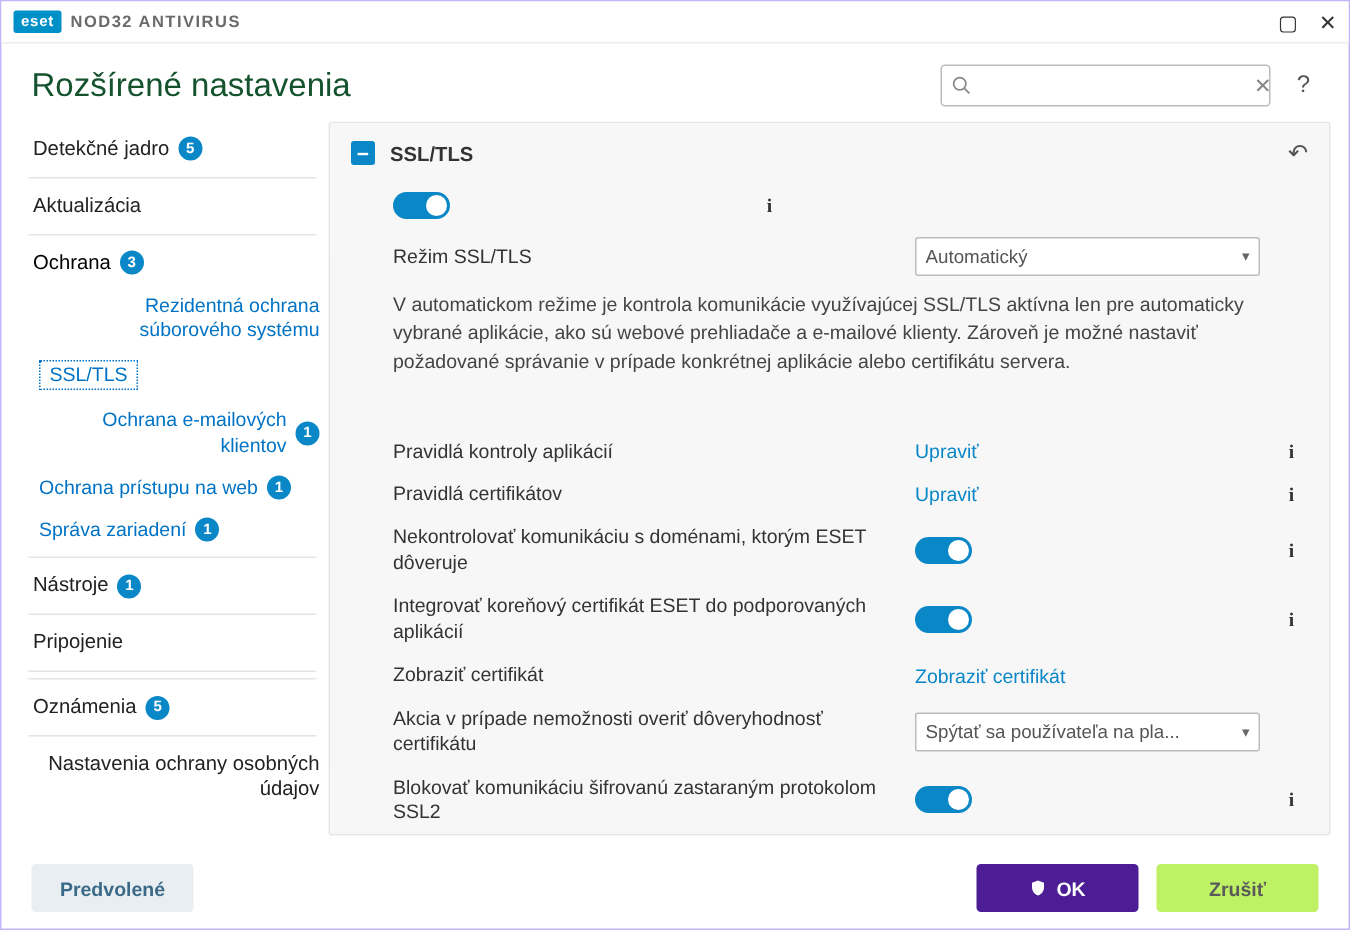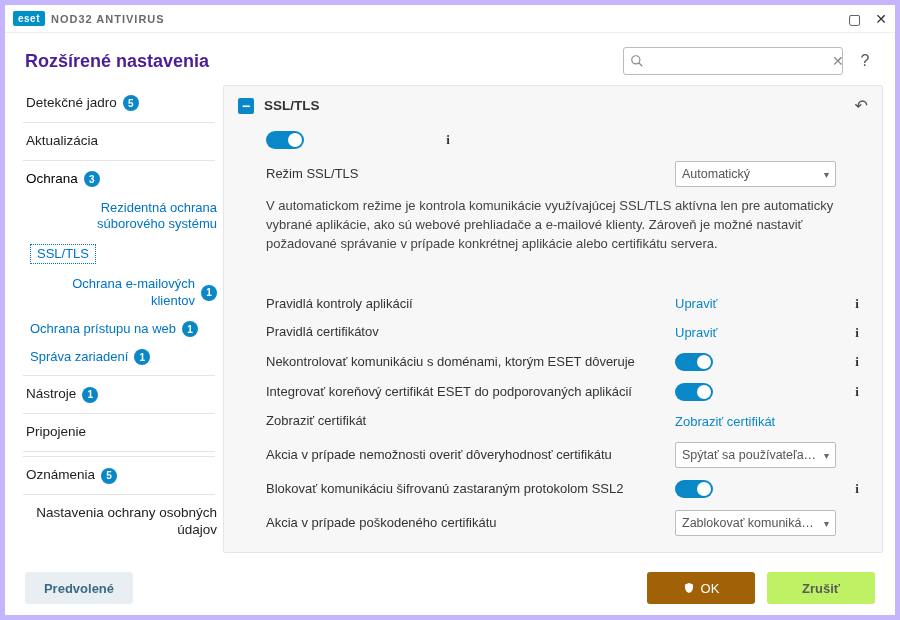--- a/index.html
+++ b/index.html
@@ -1,28 +1,28 @@
 <!DOCTYPE html>
 <html><head>
 <meta charset="utf-8">
 <style>
   * { box-sizing: border-box; }
   html, body { margin:0; padding:0; font-family: "Segoe UI", Arial, sans-serif; font-size:13px; color:#333; background:#fff; }
-  .window { width:900px; height:620px; border:5px solid #c4b5fd; display:flex; flex-direction:column; }
+  .window { width:900px; height:620px; border:1px solid #c4b5fd; display:flex; flex-direction:column; }
   
   .titlebar { height:28px; display:flex; align-items:center; padding:0 8px; background:#fff; border-bottom:1px solid #eee; }
   .logo-wrap { display:flex; align-items:center; gap:6px; }
   .logo-eset { background:#0090c8; color:#fff; font-size:10px; font-weight:600; padding:2px 5px; border-radius:2px; letter-spacing:0.5px;}
   .logo-prod { color:#6a6a6a; font-size:11px; font-weight:600; letter-spacing:1px; }
   .titlebar-spacer { flex:1; }
   .title-ctrls { display:flex; gap:14px; }
   .title-ctrls span { font-size:14px; color:#333; cursor:default; }
   
   .header-row { display:flex; align-items:center; padding:14px 20px 10px 20px; gap:12px; }
-  .page-title { font-size:18px; font-weight:700; color:#4c1d95; flex:1; }
+  .page-title { font-size:22px; font-weight:400; color:#14532d; flex:1; }
   .search-wrap { width:220px; height:28px; border:1px solid #bcbcbc; border-radius:3px; display:flex; align-items:center; padding:0 6px; background:#fff; }
   .search-wrap svg { flex:0 0 auto; }
   .search-input { flex:1; border:none; outline:none; font-size:13px; padding:0 6px; }
   .help-icon { font-size:16px; color:#555; width:20px; text-align:center; }
   
   .body { flex:1; display:flex; overflow:hidden; padding:0 12px 0 0;}
   .sidebar { width:218px; padding:4px 0 4px 8px; overflow-y:auto; }
   .side-item { display:flex; align-items:center; padding:6px 6px 6px 10px; font-size:13.5px; color:#222; cursor:default; border-left:3px solid transparent;text-align:right; }
   .side-item.active > .side-label { color:#000000; }
   .side-item.top { font-weight:400; }
@@ -35,38 +35,38 @@
   .side-label { line-height:1.25; }
   
   .content { flex:1; background:#f7f7f7; border:1px solid #e6e6e6; border-radius:2px; margin-bottom:8px; display:flex; flex-direction:column; overflow:hidden; }
   .section-hdr { display:flex; align-items:center; padding:10px 14px; gap:10px; }
   .collapse-box { width:16px; height:16px; background:#0a87c7; color:#fff; display:flex; align-items:center; justify-content:center; font-weight:700; font-size:14px; border-radius:2px;}
   .section-title { font-weight:600; font-size:13.5px; flex:1; }
   .revert-icon { color:#555; font-size:16px; }
   .rows { padding:0px 14px 14px 42px; overflow:auto; }
   .row { display:flex; align-items:center; padding:6px 0; gap:10px; }
   .row .lbl { flex:1; font-size:13px; color:#333; line-height:1.3; }
-  .row .ctrl { width:161px; display:flex; align-items:flex-start; }
+  .row .ctrl { width:230px; display:flex; align-items:flex-start; }
   .row .info { width:22px; text-align:center; color:#333; font-size:13px;}
   .desc { font-size:13px; color:#444; line-height:1.45; padding:4px 0 18px 0; }
   .gap { height:18px; }
   .link { color:#0a87c7; cursor:pointer; }
   
   .toggle { width:38px; height:18px; border-radius:9px; background:#0a87c7; position:relative; }
   .toggle::after { content:""; position:absolute; width:14px; height:14px; background:#fff; border-radius:50%; top:2px; right:2px; }
   
   .select { flex:1; height:26px; border:1px solid #bcbcbc; background:#fff; border-radius:2px; display:flex; align-items:center; padding:0 6px; color:#555; font-size:12.5px; justify-content:space-between; overflow:hidden;}
   .select .sel-text { white-space:nowrap; overflow:hidden; text-overflow:ellipsis; }
   .select .caret { font-size:10px; color:#666; margin-left:6px;}
   
   .footer { height:54px; display:flex; align-items:center; padding:0 20px; gap:12px; }
   .footer-spacer { flex:1; }
   .btn { height:32px; min-width:108px; border-radius:3px; display:flex; align-items:center; justify-content:center; font-size:13px; padding:0 16px; cursor:default;}
   .btn-default { background:#e9eef2; color:#3a6a88; font-weight:600;}
-  .btn-primary { background:#a16207; color:#fff; font-weight:400; gap:6px;}
+  .btn-primary { background:#4c1d95; color:#fff; font-weight:700; gap:6px;}
   .btn-secondary { background:#bef264; color:#5a5a5a; font-weight:600;}
   .shield { width:12px; height:14px; }
   .info-ic { font-weight:700; font-family: Georgia, serif;}
 </style>
 </head>
 <body>
 
 <div class="window">
 
   <div class="titlebar">

